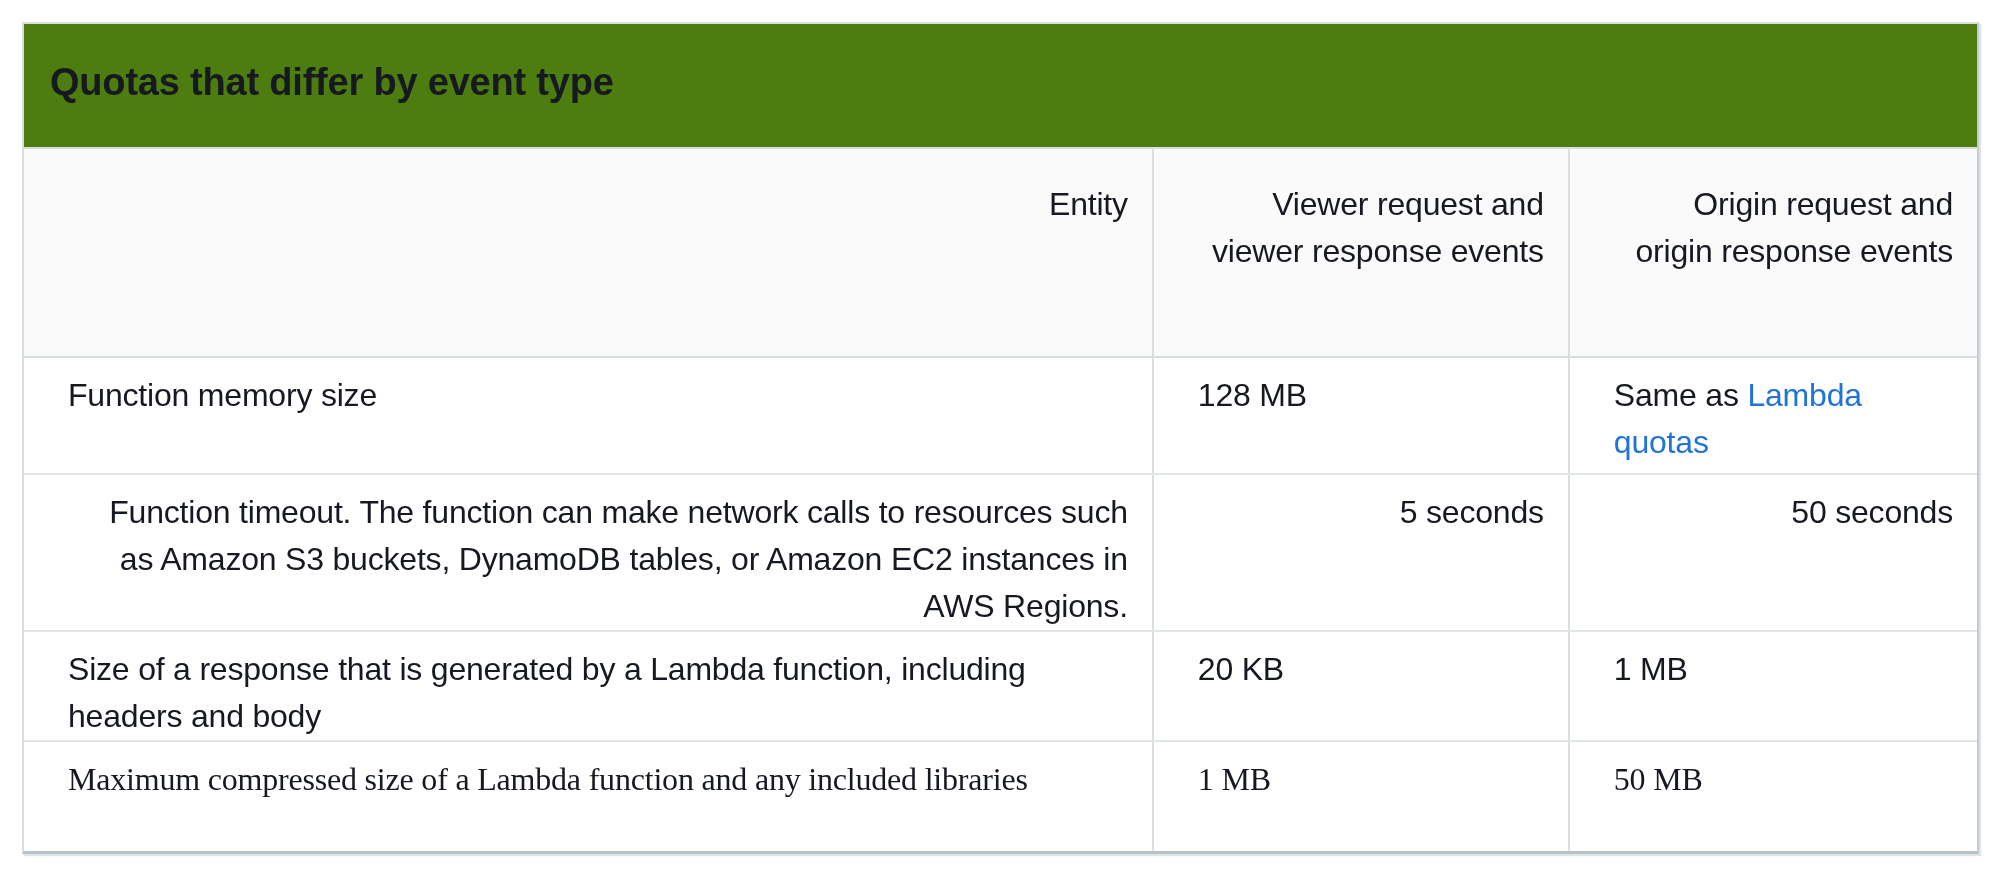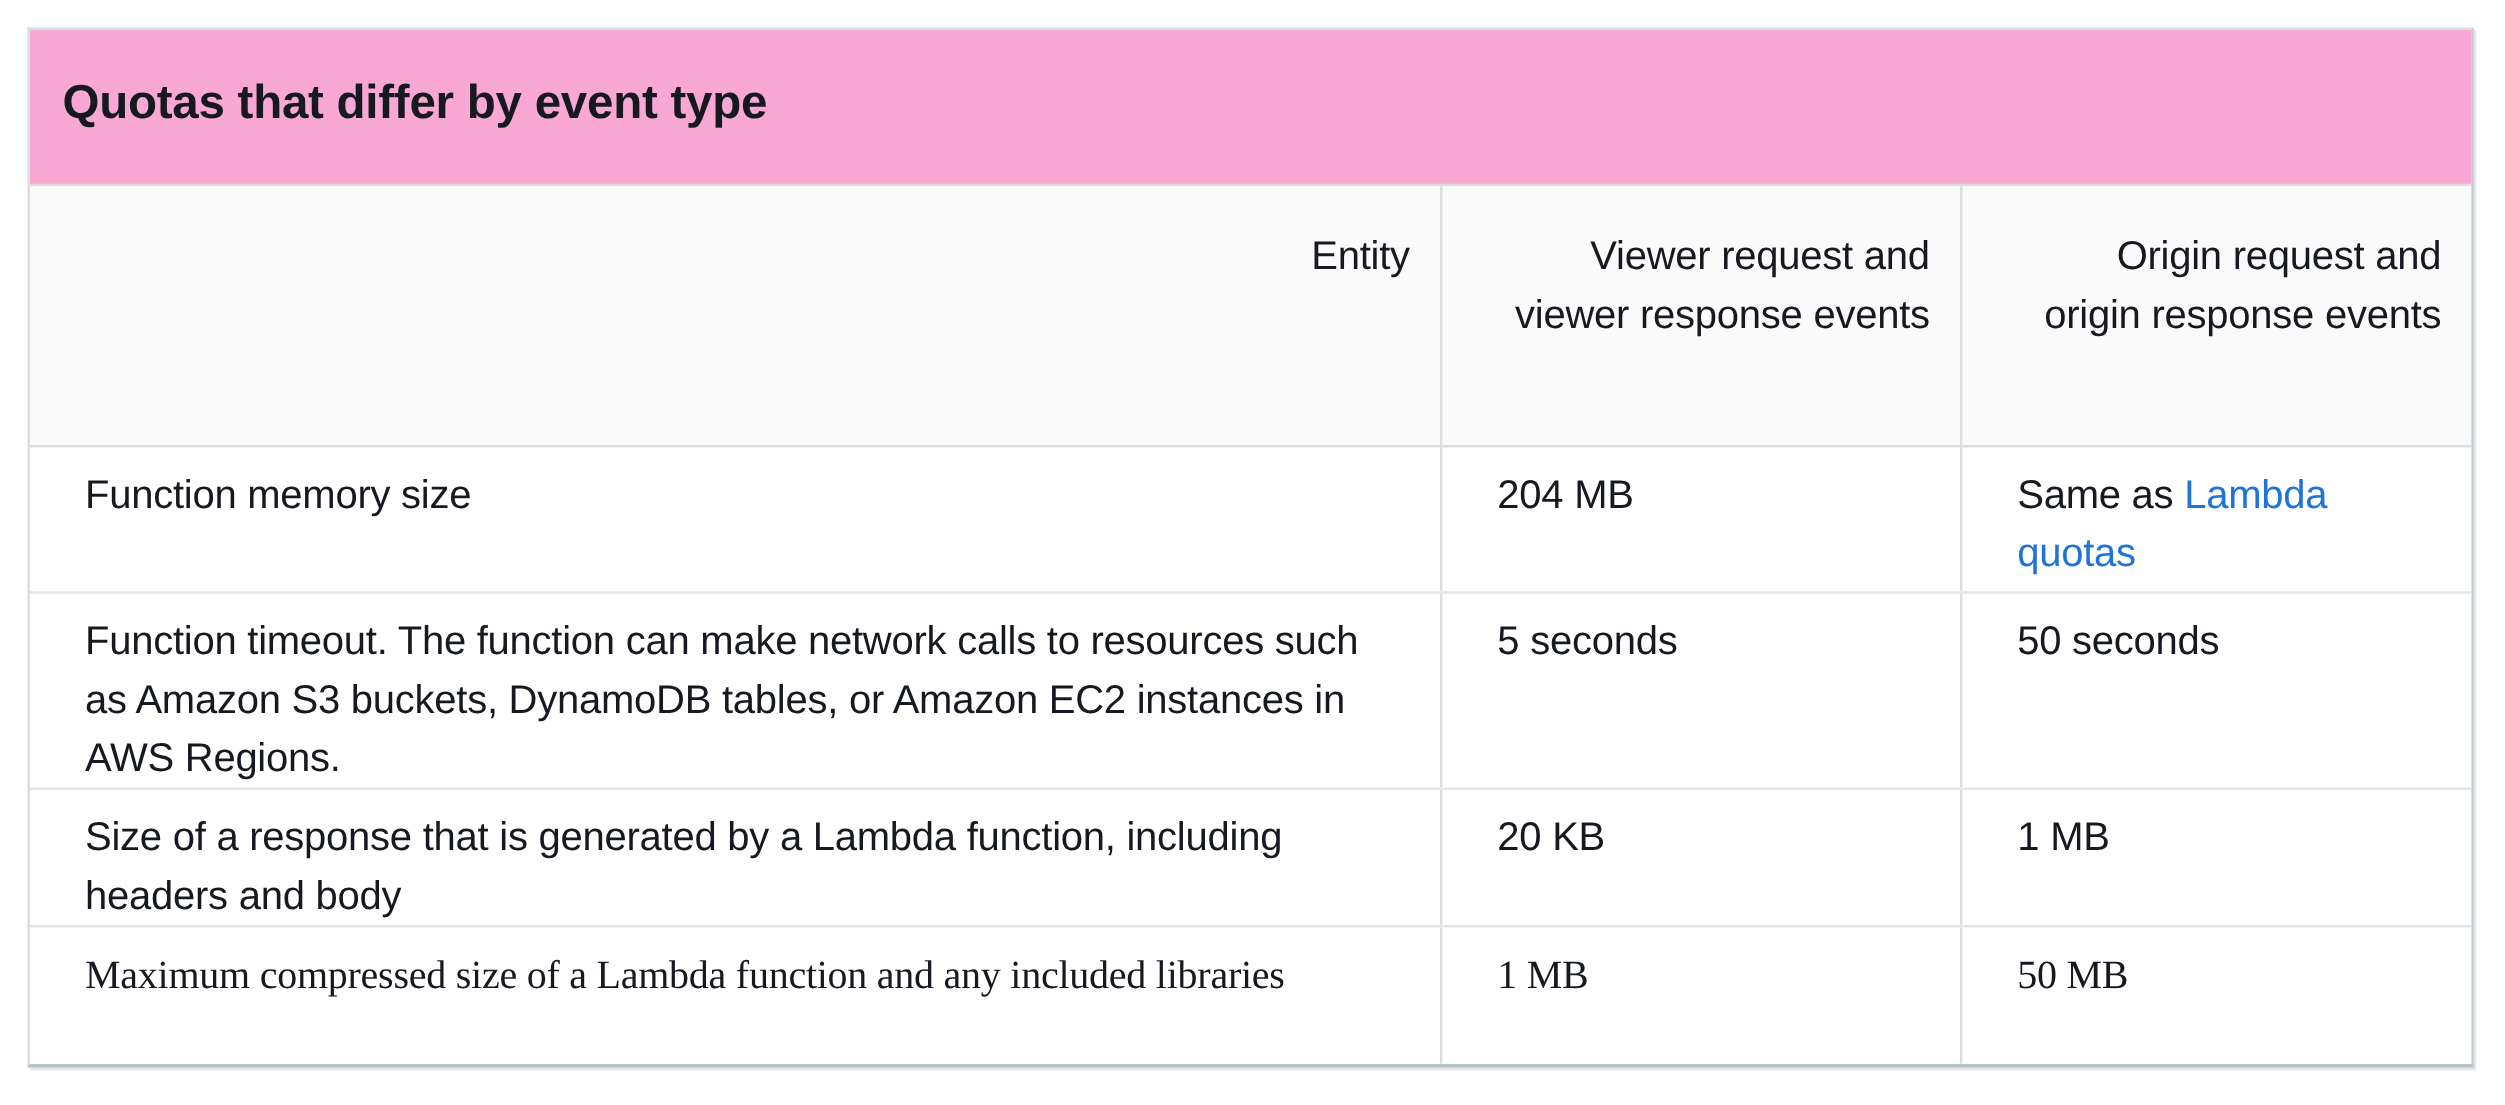--- a/index.html
+++ b/index.html
@@ -24,21 +24,21 @@
     box-sizing: border-box;
     background: #ffffff;
     border: 2px solid #d9dee0;
     border-right-color: #c2ccd2;
     border-bottom: 3px solid #b7c1c8;
     box-shadow: 2px 2px 1px rgba(0, 28, 36, 0.12);
   }
   .card-title {
     box-sizing: border-box;
     height: 125px;
-    background: #f9a8d4;
+    background: #4d7c0f;
     border-bottom: 2px solid #d9dee0;
     padding: 32px 26px 0 26px;
     font-size: 38px;
     font-weight: bold;
     line-height: 52px;
     letter-spacing: -0.2px;
   }
   table.quotas {
     width: 100%;
     border-collapse: collapse;
@@ -63,21 +63,21 @@
   table.quotas td + td { border-left: 2px solid #d9dee0; }
   table.quotas td {
     background: #ffffff;
     vertical-align: top;
     padding: 14px 24px 0 44px;
     border-bottom: 2px solid #e2e6e8;
     margin-left: 40px;
   }
   table.quotas tbody tr:last-child td { border-bottom: none; }
   table.quotas tbody tr.r1 { height: 117px; }
-  table.quotas tbody tr.r2 { height: 155px; }
+  table.quotas tbody tr.r2 { height: 155px; text-align: right; }
   table.quotas tbody tr.r3 { height: 88px; }
   table.quotas tbody tr.r4 { height: 110px; font-family: Liberation Serif, serif; }
   a.doc-link {
     color: #2074d5;
     text-decoration: none;
     cursor: pointer;
   }
 </style>
 </head>
 <body>
@@ -96,21 +96,21 @@
       <thead>
         <tr>
           <th>Entity</th>
           <th>Viewer request and viewer response events</th>
           <th>Origin request and origin response events</th>
         </tr>
       </thead>
       <tbody>
         <tr class="r1">
           <td>Function memory size</td>
-          <td>204 MB</td>
+          <td>128 MB</td>
           <td><span>Same as </span><a class="doc-link" href="#">Lambda quotas</a></td>
         </tr>
         <tr class="r2">
           <td>Function timeout. The function can make network calls to resources such as Amazon S3 buckets, DynamoDB tables, or Amazon EC2 instances in AWS Regions.</td>
           <td>5 seconds</td>
           <td>50 seconds</td>
         </tr>
         <tr class="r3">
           <td>Size of a response that is generated by a Lambda function, including headers and body</td>
           <td>20 KB</td>

